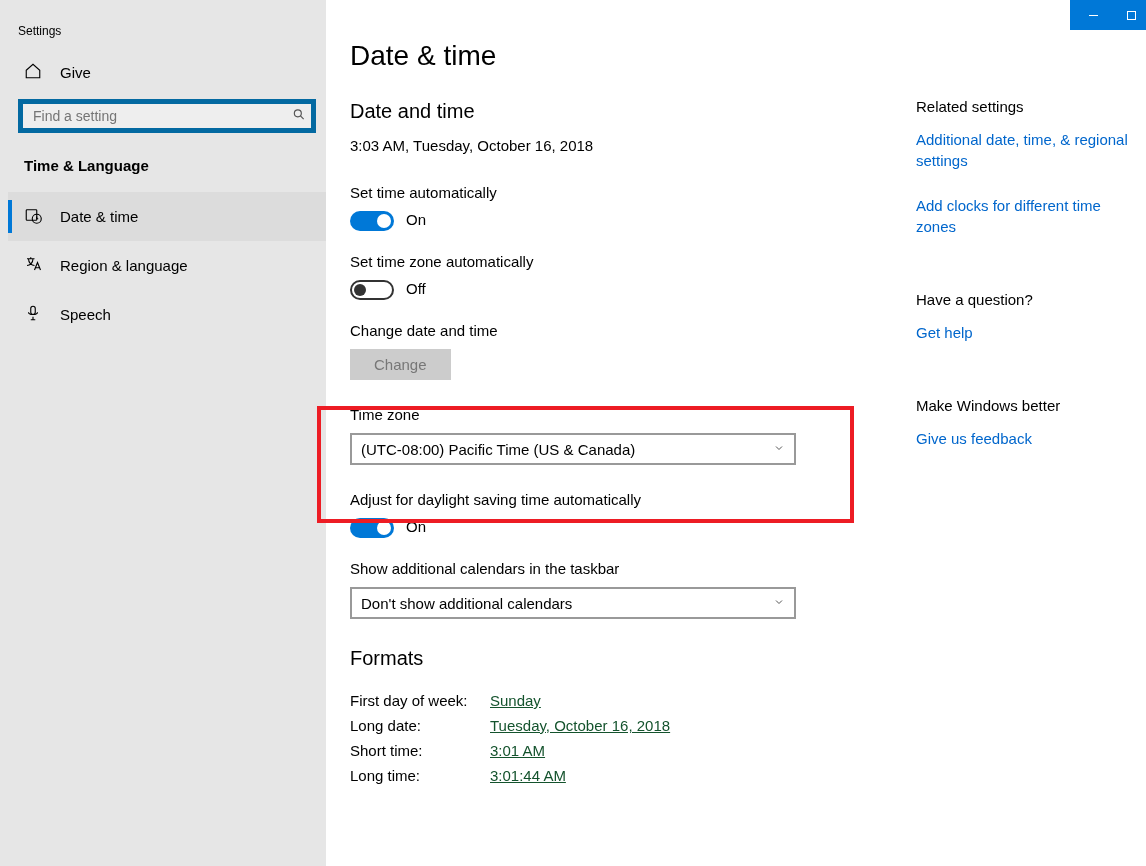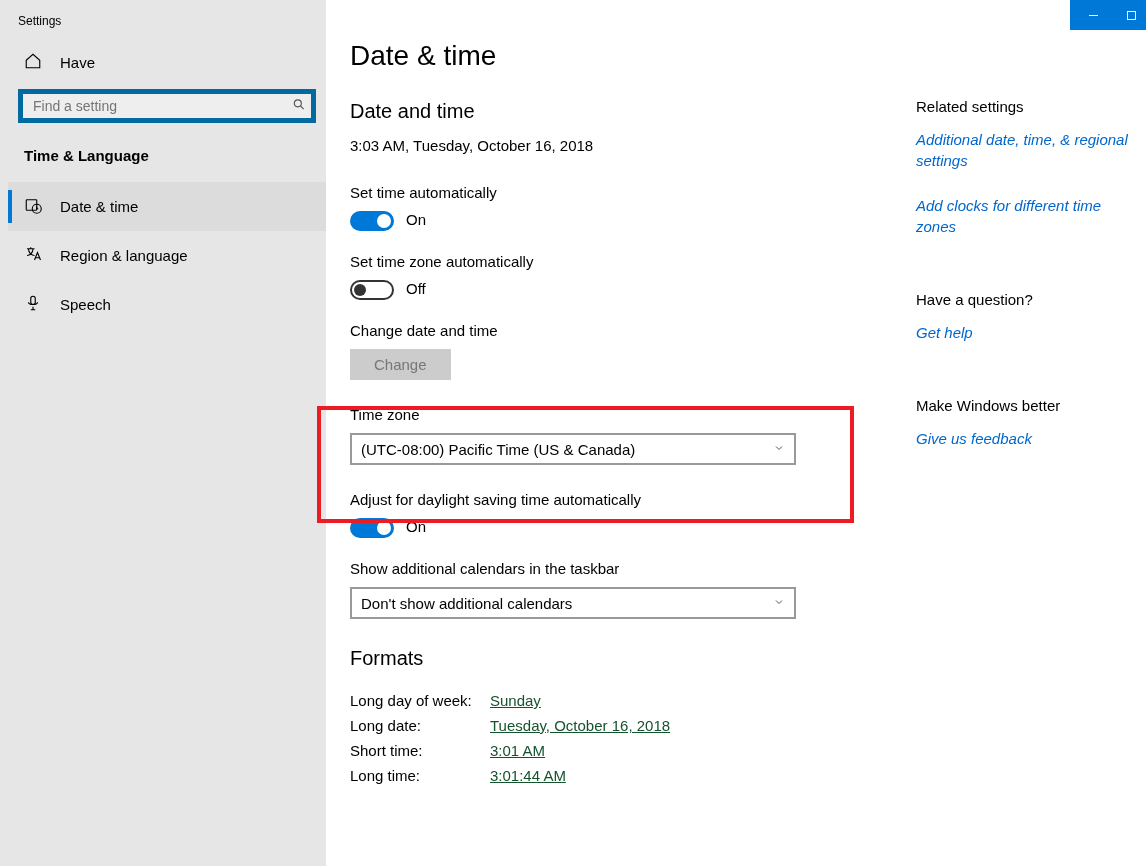--- a/index.html
+++ b/index.html
@@ -2,21 +2,21 @@
 <html><head>
 <meta charset="utf-8">
 <style>
   * { box-sizing: border-box; margin: 0; padding: 0; font-family: "Segoe UI", Arial, sans-serif; }
   body { width: 1146px; height: 866px; overflow: hidden; background: #fff; display: flex; position: relative; }
 
   
   .edge-strip { width: 8px; background: #e6e6e6; flex-shrink: 0; }
 
   
-  .sidebar { width: 318px; background: #e6e6e6; flex-shrink: 0; display: flex; flex-direction: column; padding-top: 10px; }
+  .sidebar { width: 318px; background: #e6e6e6; flex-shrink: 0; display: flex; flex-direction: column; padding-top: 20px; }
   .win-title { font-size: 12px; padding: 4px 10px 14px 10px; color: #000; }
   .home-item { display: flex; align-items: center; gap: 18px; padding: 10px 10px 10px 16px; font-size: 15px; }
   .home-item .icon-slot { width: 18px; text-align: center; }
   .search-row { padding: 6px 10px 14px 10px; }
   .search-input { width: 100%; height: 34px; border: 5px solid #0369a1; background: #eee; padding: 0 34px 0 10px; font-size: 14px; color: #555; }
   .search-wrap { position: relative; }
   .search-icon { position: absolute; right: 10px; top: 50%; transform: translateY(-50%); color: #555; font-size: 13px; }
   .category-title { font-weight: 600; font-size: 15px; padding: 10px 10px 18px 16px; }
   .nav-item { display: flex; align-items: center; gap: 18px; padding: 14px 10px 14px 16px; font-size: 15px; position: relative; cursor: pointer; }
   .nav-item .icon-slot { width: 18px; text-align: center; }
@@ -46,21 +46,21 @@
   .highlight-box { position: absolute; border: 4px solid #ed1c24; pointer-events: none; }
 
   .formats-table { font-size: 15px; }
   .formats-table .row { display: flex; margin-bottom: 8px; }
   .formats-table .label { width: 140px; }
   .formats-table .value { color: #14532d; text-decoration: underline; }
 
   
   .right-col { width: 230px; flex-shrink: 0; padding-top: 98px; padding-right: 4px; }
   .right-heading { font-size: 15px; font-weight: 400; margin-bottom: 14px; }
-  .right-link { color: #0066cc; font-size: 15px; margin-bottom: 10px; display: block; cursor: pointer; line-height: 1.4; font-style: italic; }
+  .right-link { color: #0066cc; font-size: 15px; margin-bottom: 10px; display: block; cursor: pointer; line-height: 1.4; }
   .right-block { margin-bottom: 54px; }
 
   
   .win-controls { position: absolute; top: 0; right: 0; display: flex; z-index: 50; }
   .wc-btn { width: 46px; height: 30px; background: #0078d7; color: #fff; display: flex; align-items: center; justify-content: center; font-size: 13px; cursor: pointer; }
   .wc-btn.partial { width: 30px; }
   .section-heading2 { font-size: 20px; font-weight: 400; margin: 28px 0 22px 0; }
 </style>
 </head>
 <body>
@@ -69,21 +69,21 @@
 
 <div class="sidebar">
   <div class="win-title">Settings</div>
 
   <div class="home-item">
     <span class="icon-slot">
       <svg width="18" height="18" viewBox="0 0 24 24" fill="none" stroke="#000" stroke-width="1.5">
           <path d="M3 11 L12 3 L21 11 V21 H3 Z"></path>
         </svg>
     </span>
-    <span>Have</span>
+    <span>Give</span>
   </div>
 
   <div class="search-row">
     <div class="search-wrap">
       <input class="search-input" placeholder="Find a setting" style="">
       <span class="search-icon">
         <svg width="14" height="14" viewBox="0 0 24 24" fill="none" stroke="#555" stroke-width="2">
             <circle cx="10" cy="10" r="6"></circle>
             <line x1="20" y1="20" x2="14.5" y2="14.5"></line>
           </svg>
@@ -166,21 +166,21 @@
     <span class="chevron">
       <svg width="12" height="12" viewBox="0 0 24 24" fill="none" stroke="#555" stroke-width="2">
           <polyline points="6 9 12 15 18 9"></polyline>
         </svg>
     </span>
   </div>
 
   <div class="section-heading2">Formats</div>
   <div class="formats-table">
     <div class="row">
-        <div class="label">Long day of week:</div>
+        <div class="label">First day of week:</div>
         <div class="value">Sunday</div>
       </div>
     <div class="row">
         <div class="label">Long date:</div>
         <div class="value">Tuesday, October 16, 2018</div>
       </div>
     <div class="row">
         <div class="label">Short time:</div>
         <div class="value">3:01 AM</div>
       </div>

